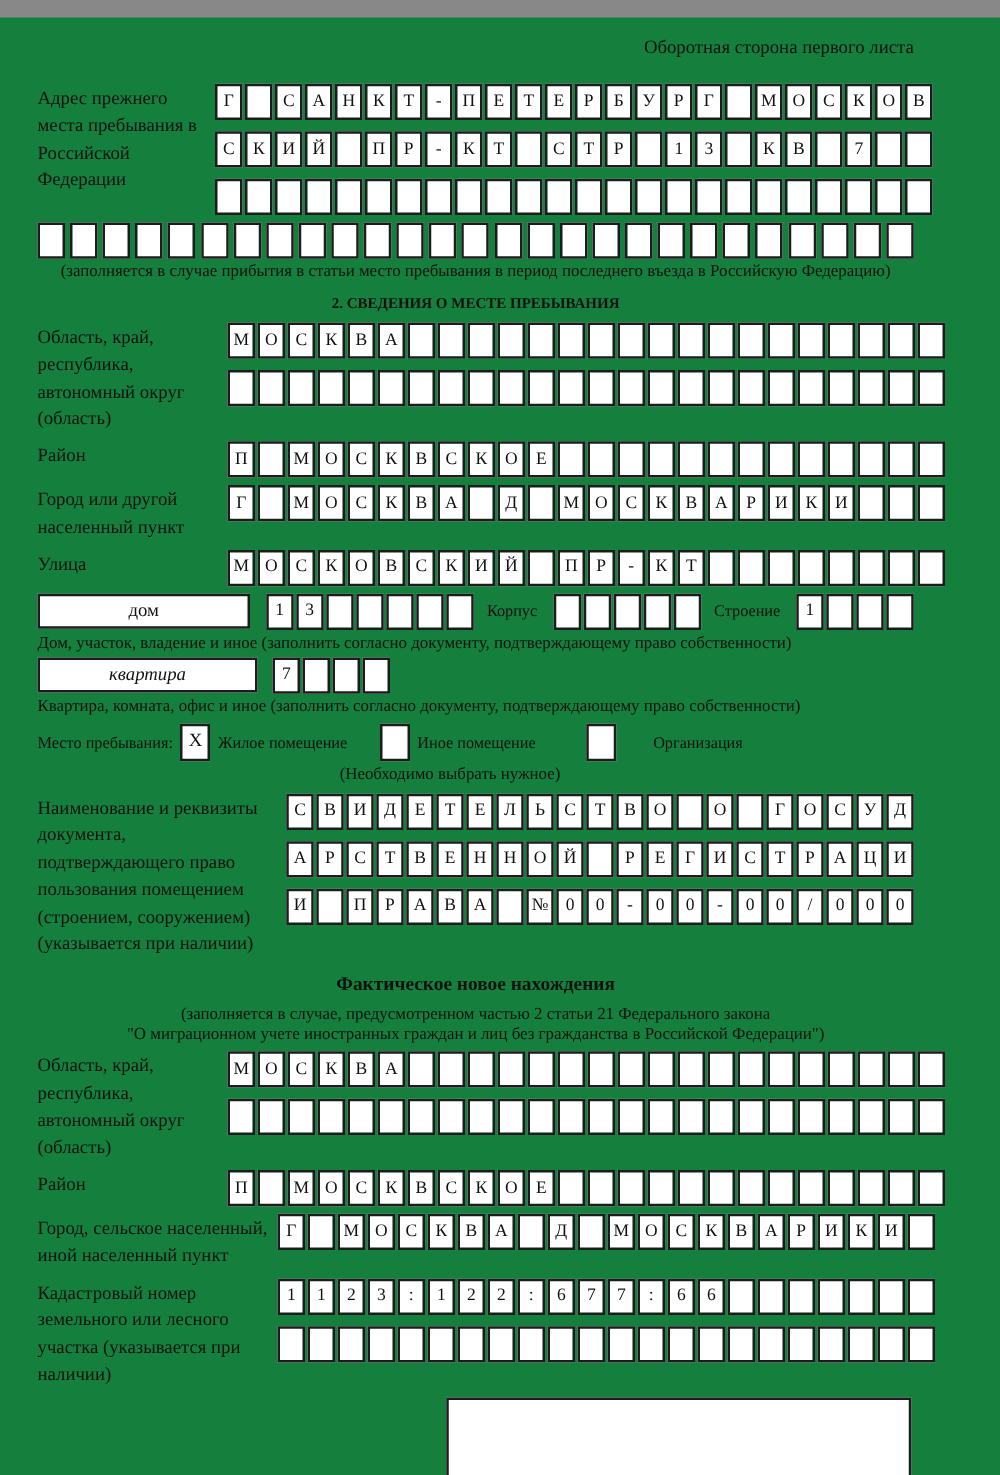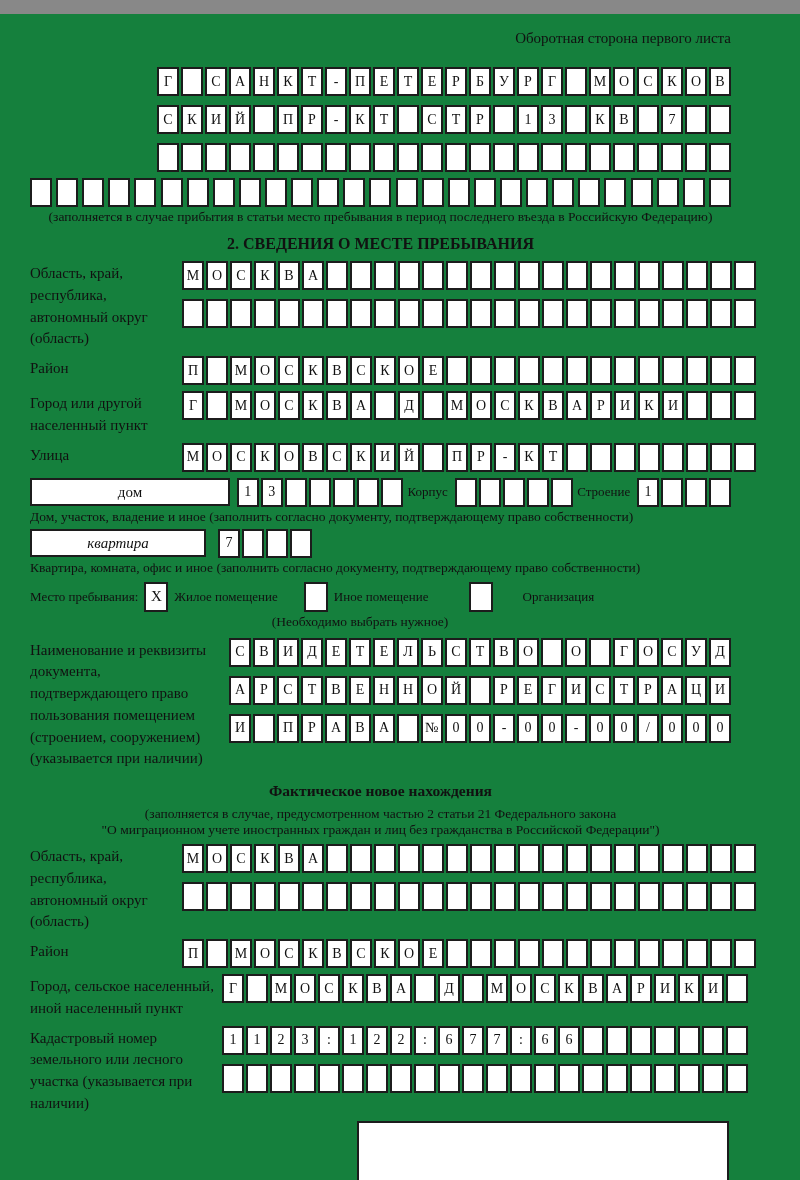--- a/index.html
+++ b/index.html
@@ -34,21 +34,21 @@
   .boxrow.spread .cell{margin-left:0;}
   
   .field{display:flex;align-items:flex-start;margin-bottom:6px;}
   .flabel{flex:0 0 auto;font-size:15px;line-height:1.45;padding-top:2px;}
   .fgrid{flex:1;display:flex;flex-direction:column;align-items:flex-end;gap:9px;}
   .w140{width:140px;}
   .w150{width:150px;}
   .w190{width:190px;}
   .caption{font-size:13.5px;}
   .caption.center{text-align:center;}
-  .h-section{text-align:center;font-weight:bold;font-size:16px;margin:10px 0 8px 0;}
+  .h-section{text-align:center;font-weight:bold;font-size:12px;margin:10px 0 8px 0;}
   .h-sub{text-align:center;font-weight:bold;font-size:15.5px;margin:12px 0 6px 0;}
   .widebox{
     border:2px solid #1c1c1c;height:28px;
     display:inline-flex;align-items:center;justify-content:center;
     font-size:15px;background:#fff;box-sizing:border-box;
   }
   .inline-row{display:flex;align-items:center;margin-bottom:4px;}
   .lbl-inline{font-size:13px;white-space:nowrap;}
   .chk{
     width:20px;height:26px;border:2px solid #1c1c1c;
@@ -61,20 +61,21 @@
   .mb8{margin-bottom:8px;}
 </style>
 </head>
 <body>
 
 <div class="page">
 
   <div class="hdr-note">Оборотная сторона первого листа</div>
 
   <div class="field">
+    <div class="flabel w140">Адрес прежнего места пребывания в Российской Федерации</div>
     <div class="fgrid">
       <div class="boxrow">
           <span class="cell">Г</span>
           <span class="cell"></span>
           <span class="cell">С</span>
           <span class="cell">А</span>
           <span class="cell">Н</span>
           <span class="cell">К</span>
           <span class="cell">Т</span>
           <span class="cell">-</span>
@@ -330,21 +331,21 @@
           <span class="cell"></span>
           <span class="cell"></span>
           <span class="cell"></span>
           <span class="cell"></span>
           <span class="cell"></span>
         </div>
     </div>
   </div>
 
   <div class="inline-row mb2" style="justify-content:space-between;">
-    <span class="widebox" style="width:200px;">дом</span>
+    <span class="widebox" style="width:170px;">дом</span>
     <span class="boxrow">
         <span class="cell">1</span>
         <span class="cell">3</span>
         <span class="cell"></span>
         <span class="cell"></span>
         <span class="cell"></span>
         <span class="cell"></span>
         <span class="cell"></span>
       </span>
     <span class="lbl-inline">Корпус</span>

